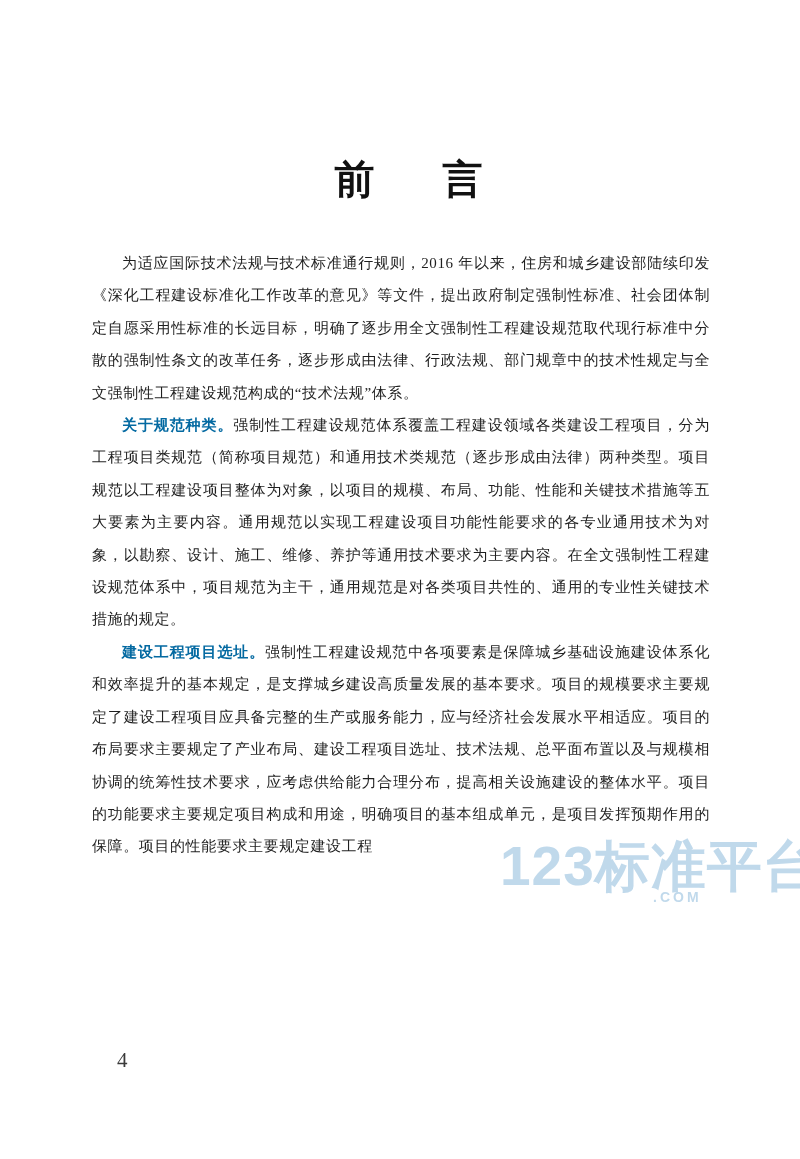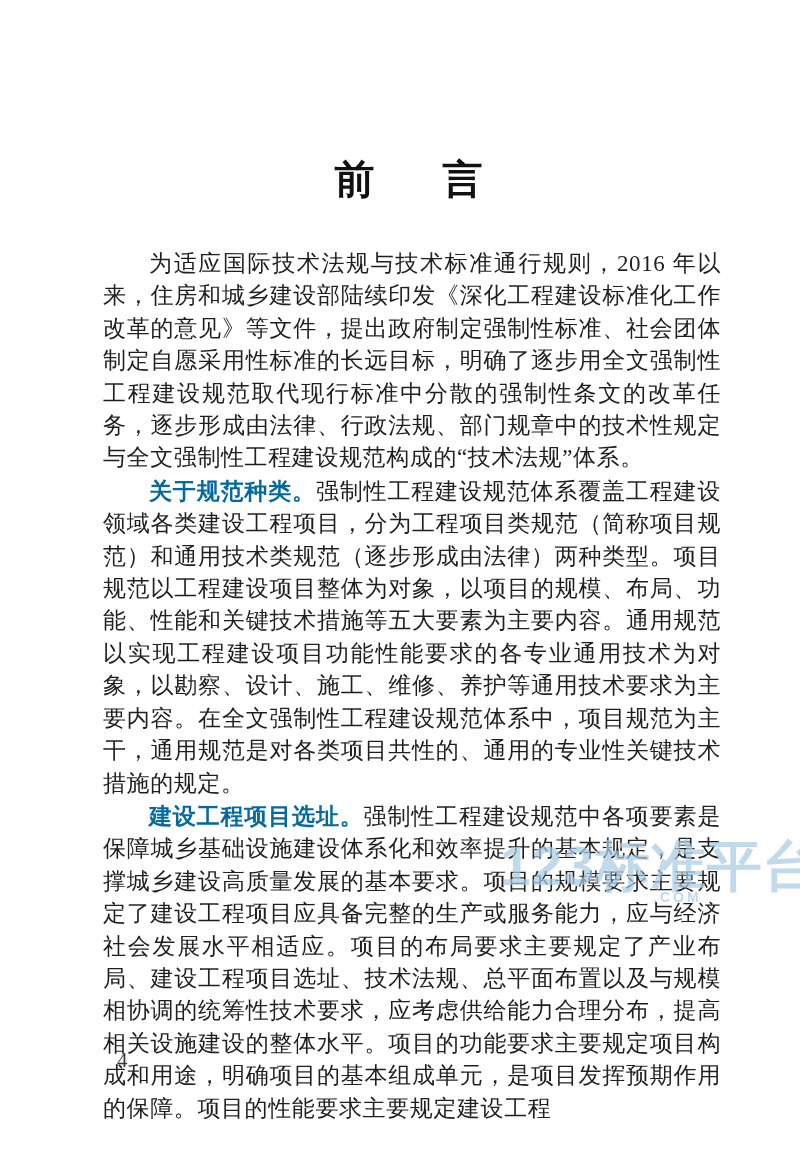--- a/index.html
+++ b/index.html
@@ -27,24 +27,24 @@
     left: 0;
     width: 100%;
     text-align: center;
     font-size: 40px;
     font-weight: bold;
     letter-spacing: 14px;
     color: #111111;
   }
   .doc-body {
     position: absolute;
-    left: 103px;
+    left: 92px;
     top: 247px;
     width: 618px;
-    font-size: 23px;
+    font-size: 15px;
     line-height: 32.4px;
     text-align: justify;
     text-justify: inter-ideograph;
     letter-spacing: 0.6px;
   }
   .doc-body p {
     margin: 0;
     text-indent: 2em;
     word-break: break-all;
   }

